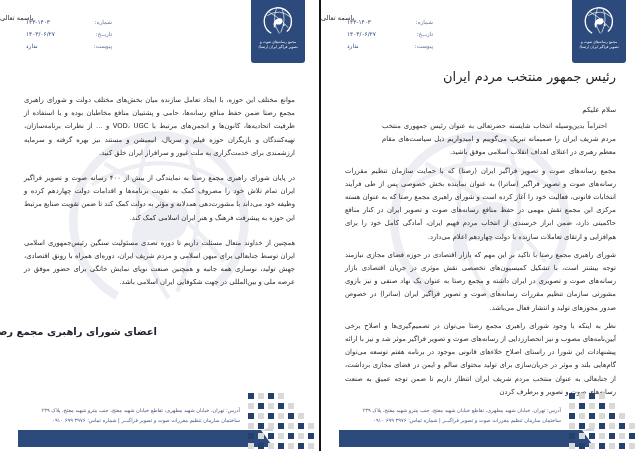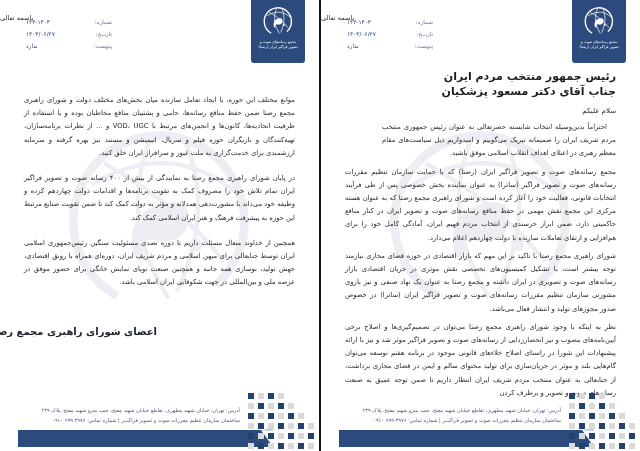--- a/index.html
+++ b/index.html
@@ -22,22 +22,22 @@
   .flabel { font-size: 5.6px; color: var(--field-label); }
   .fvalue { font-size: 5.8px; color: var(--field-value); }
 
   
   .watermark { position: absolute; top: 112px; left: 50%; transform: translateX(-50%);
                width: 214px; height: 214px; color: var(--watermark); z-index: 0; }
 
   
   .content { position: absolute; top: 69px; right: 24px; left: 24px; z-index: 1; }
   .page-2 .content { top: 86px; }
-  .recipient { font-weight: bold; font-size: 11px; line-height: 15px; color: #1e1e1e; }
-  .salutation { margin-top: 8px; font-size: 7px; color: #2a2a2a; }
+  .recipient { font-weight: normal; font-size: 13px; line-height: 15px; color: #1e1e1e; }
+  .salutation { margin-top: 22px; font-size: 7px; color: #2a2a2a; }
   .paras { margin-top: 6px; }
   .para { font-size: 6.8px; line-height: 13.2px; color: #2a2a2a;
           text-align: justify; margin-bottom: 5px; }
   .para.indent { text-indent: 9px; margin-left: 37px; }
   .page-2 .paras { margin-top: 8px; }
   .page-2 .para { margin-bottom: 12px; }
   .bold { font-weight: normal; }
 
   
   .signature-row { display: flex; gap: 7px; width: max-content; margin-right: 138px; margin-top: 10px; }
@@ -210,21 +210,20 @@
         <span class="fvalue">۱۴۰۳/۰۶/۲۷</span>
       </div>
       <div class="field">
         <span class="flabel">پیوست:</span>
         <span class="fvalue">ندارد</span>
       </div>
     </div>
 
     <div class="content">
       <div class="recipient">رئیس جمهور منتخب مردم ایران</div>
-      <div class="recipient">جناب آقای دکتر مسعود پزشکیان</div>
       <div class="salutation">سلام علیکم</div>
       <div class="paras">
           <p class="para indent"><span>احتراماً بدین‌وسیله انتخاب شایسته حضرتعالی به عنوان رئیس جمهوری منتخب مردم شریف ایران را صمیمانه تبریک می‌گوییم و امیدواریم ذیل سیاست‌های مقام معظم رهبری در اعتلای اهداف انقلاب اسلامی موفق باشید.</span></p>
           <p class="para"><span>مجمع رسانه‌های صوت و تصویر فراگیر ایران </span><span class="bold">(رصتا)</span><span> که با حمایت سازمان تنظیم مقررات رسانه‌های صوت و تصویر فراگیر (ساترا) به عنوان نماینده بخش خصوصی پس از طی فرآیند انتخابات قانونی، فعالیت خود را آغاز کرده است و شورای راهبری مجمع رصتا که به عنوان هسته مرکزی این مجمع نقش مهمی در حفظ منافع رسانه‌های صوت و تصویر ایران در کنار منافع حاکمیتی دارد، ضمن ابراز خرسندی از انتخاب مردم فهیم ایران، آمادگی کامل خود را برای هم‌افزایی و ارتقای تعاملات سازنده با دولت چهاردهم اعلام می‌دارد.</span></p>
           <p class="para"><span>شورای راهبری مجمع رصتا با تاکید بر این مهم که بازار اقتصادی در حوزه فضای مجازی نیازمند توجه بیشتر است، با تشکیل کمیسیون‌های تخصصی نقش موثری در جریان اقتصادی بازار رسانه‌های صوت و تصویری در ایران داشته و مجمع رصتا به عنوان یک نهاد صنفی و نیز بازوی مشورتی سازمان تنظیم مقررات رسانه‌های صوت و تصویر فراگیر ایران (ساترا) در خصوص صدور مجوزهای تولید و انتشار فعال می‌باشد.</span></p>
           <p class="para"><span>نظر به اینکه با وجود شورای راهبری مجمع رصتا می‌توان در تصمیم‌گیری‌ها و اصلاح برخی آیین‌نامه‌های مصوب و نیز انحصارزدایی از رسانه‌های صوت و تصویر فراگیر موثر شد و نیز با ارائه پیشنهادات این شورا در راستای اصلاح خلاء‌های قانونی موجود در برنامه هفتم توسعه می‌توان گام‌هایی بلند و موثر در جریان‌سازی برای تولید محتوای سالم و ایمن در فضای مجازی برداشت، از جنابعالی به عنوان منتخب مردم شریف ایران انتظار داریم تا ضمن توجه عمیق به صنعت رسانه‌های صوت و تصویر و برطرف کردن</span></p>
         </div>
     </div>
 
     <div class="address">

